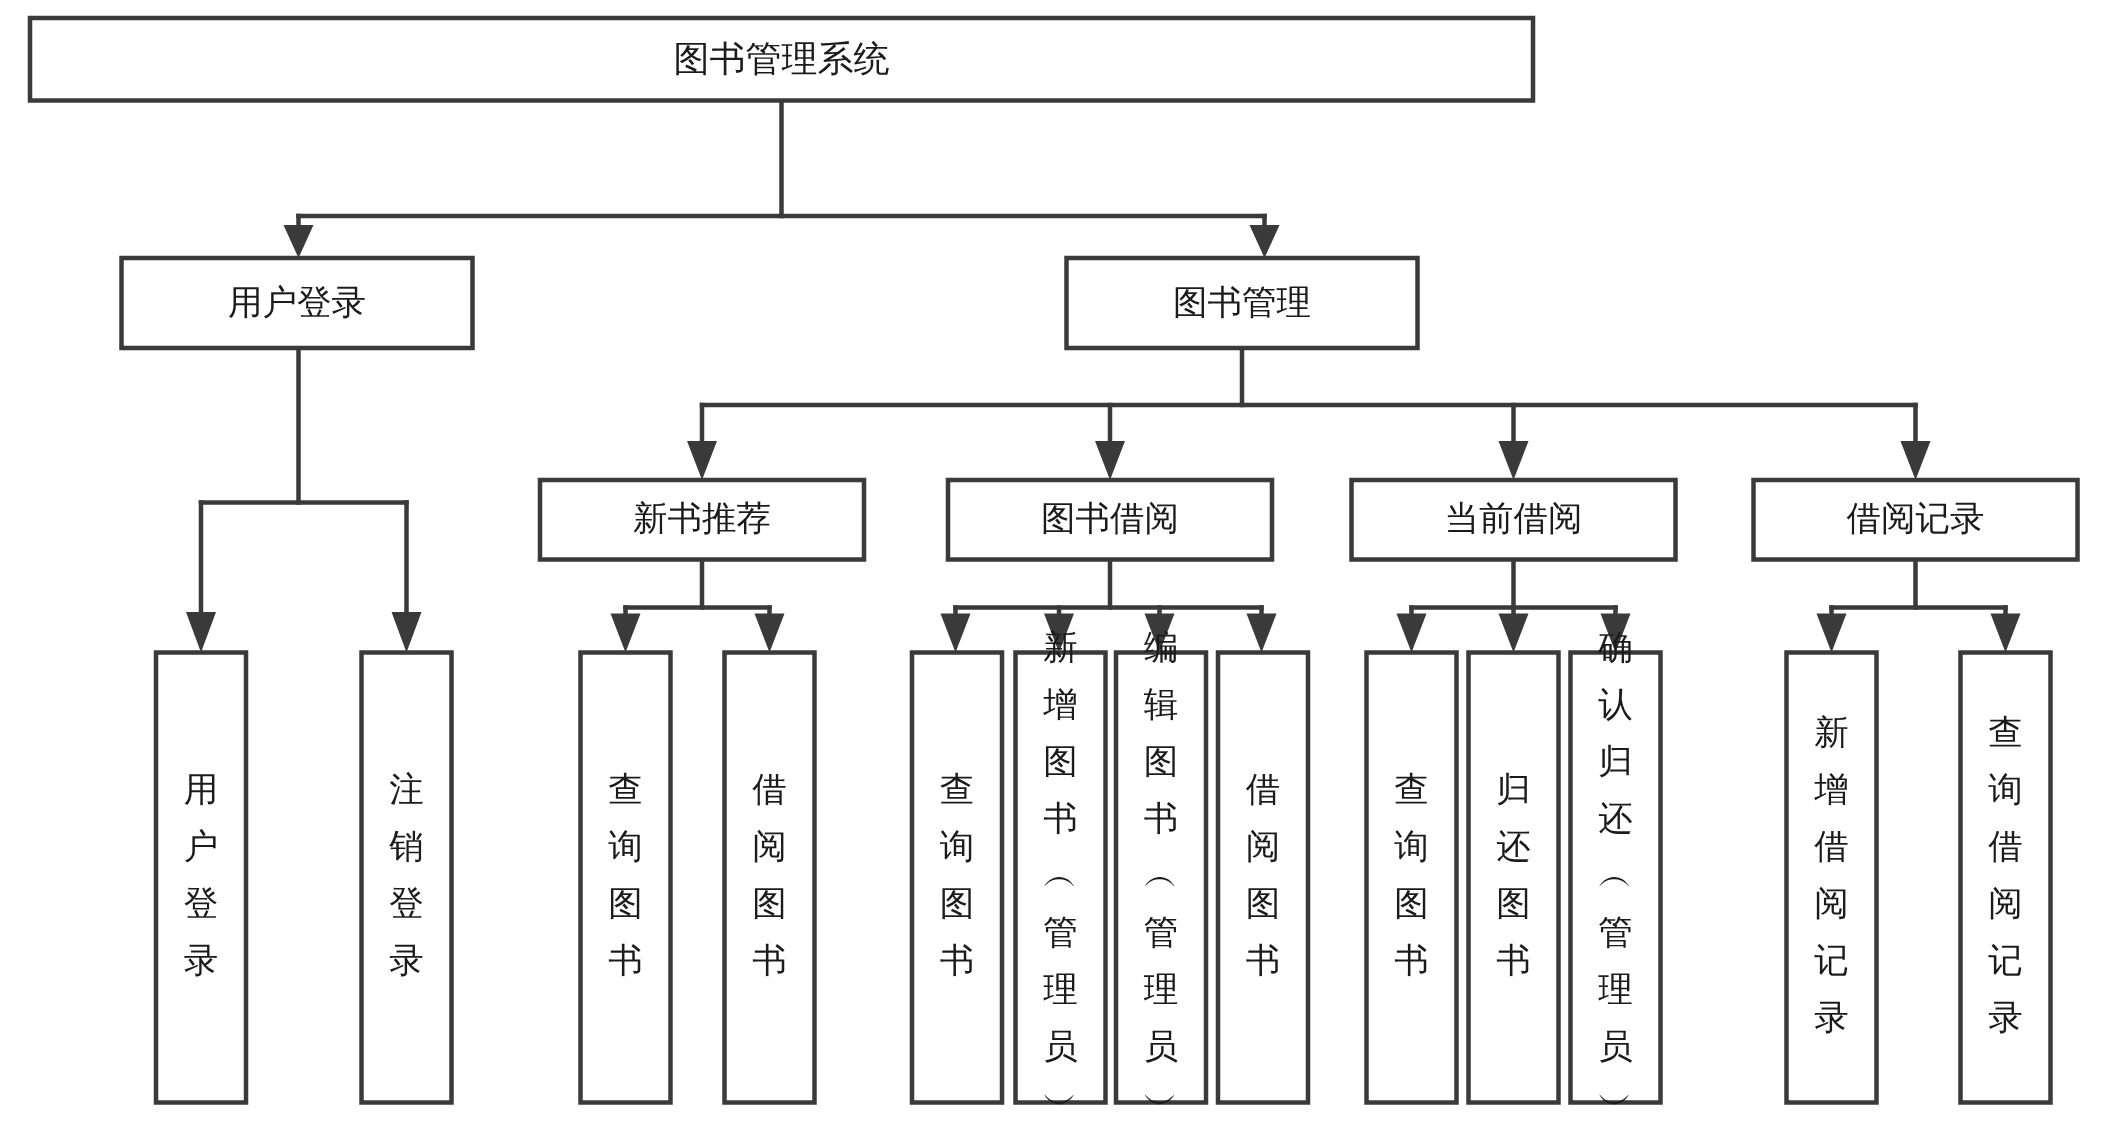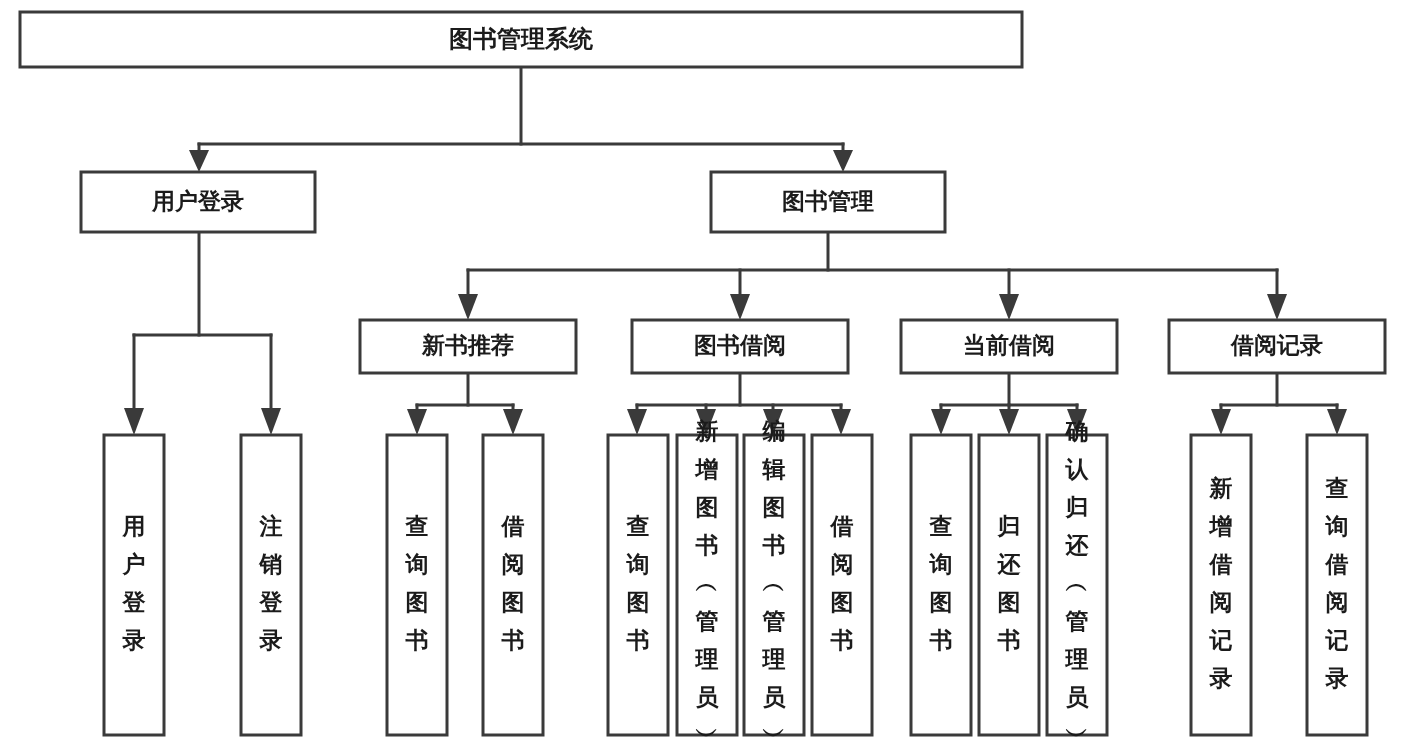--- a/index.html
+++ b/index.html
@@ -12,21 +12,20 @@
     width: 1405px;
     height: 747px;
     font-family: "Liberation Sans", "DejaVu Sans", sans-serif;
     overflow: hidden;
     position: relative;
   }
   #diagram-root {
     position: relative;
     width: 1405px;
     height: 535px;
-    font-weight: bold;
   }
   svg.diagram {
     display: block;
     width: 1405px;
     height: 747px;
   }
   .node-box {
     fill: #ffffff;
     stroke: #3a3a3a;
     stroke-width: 3;

